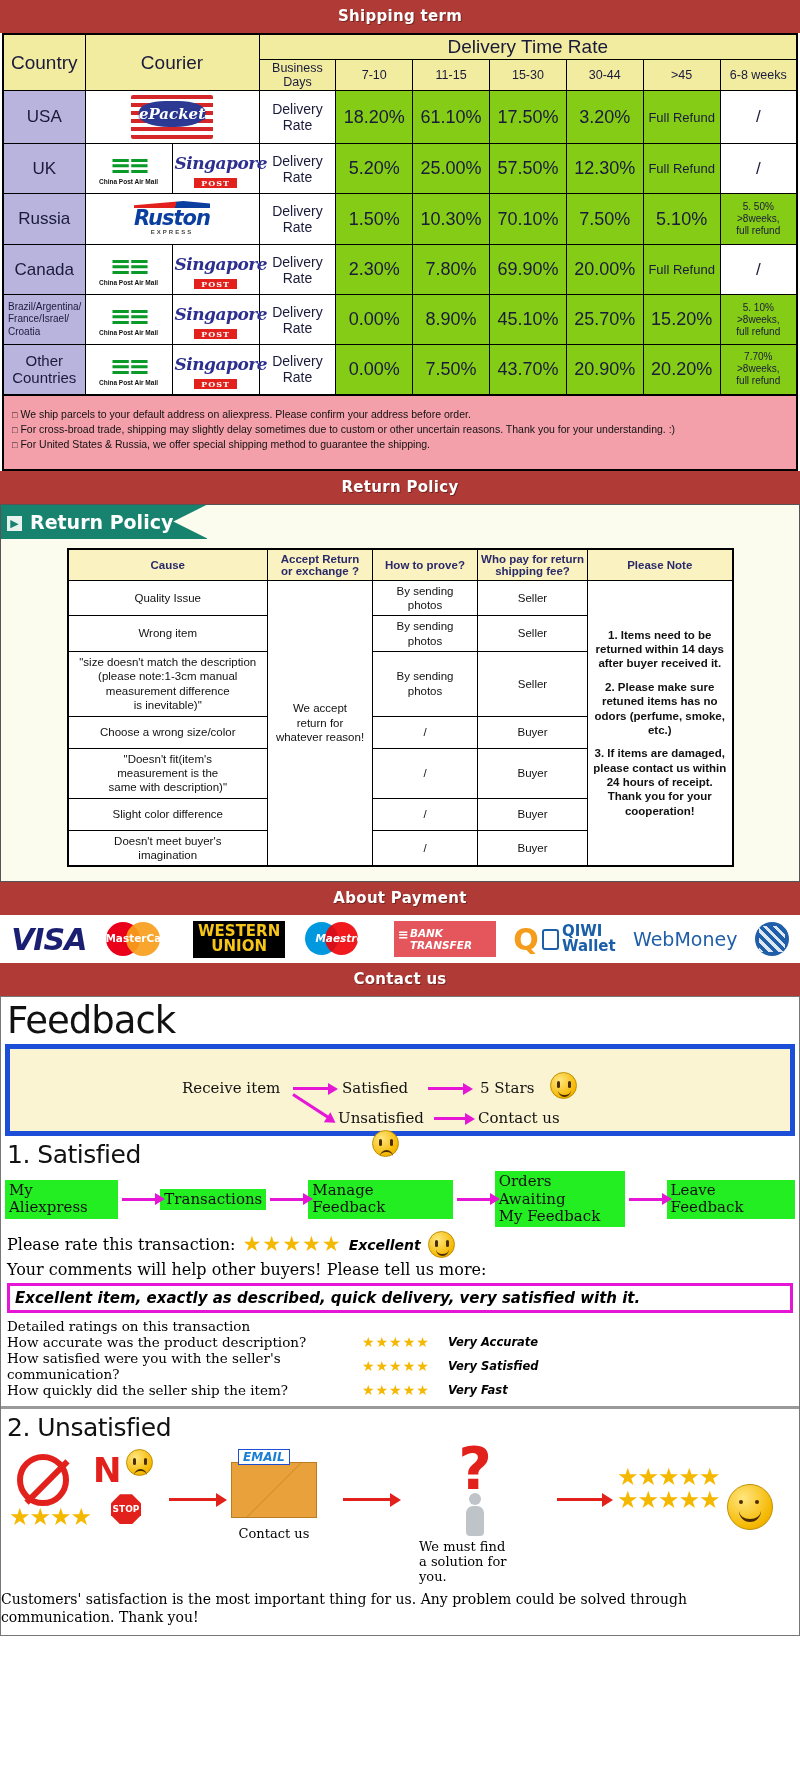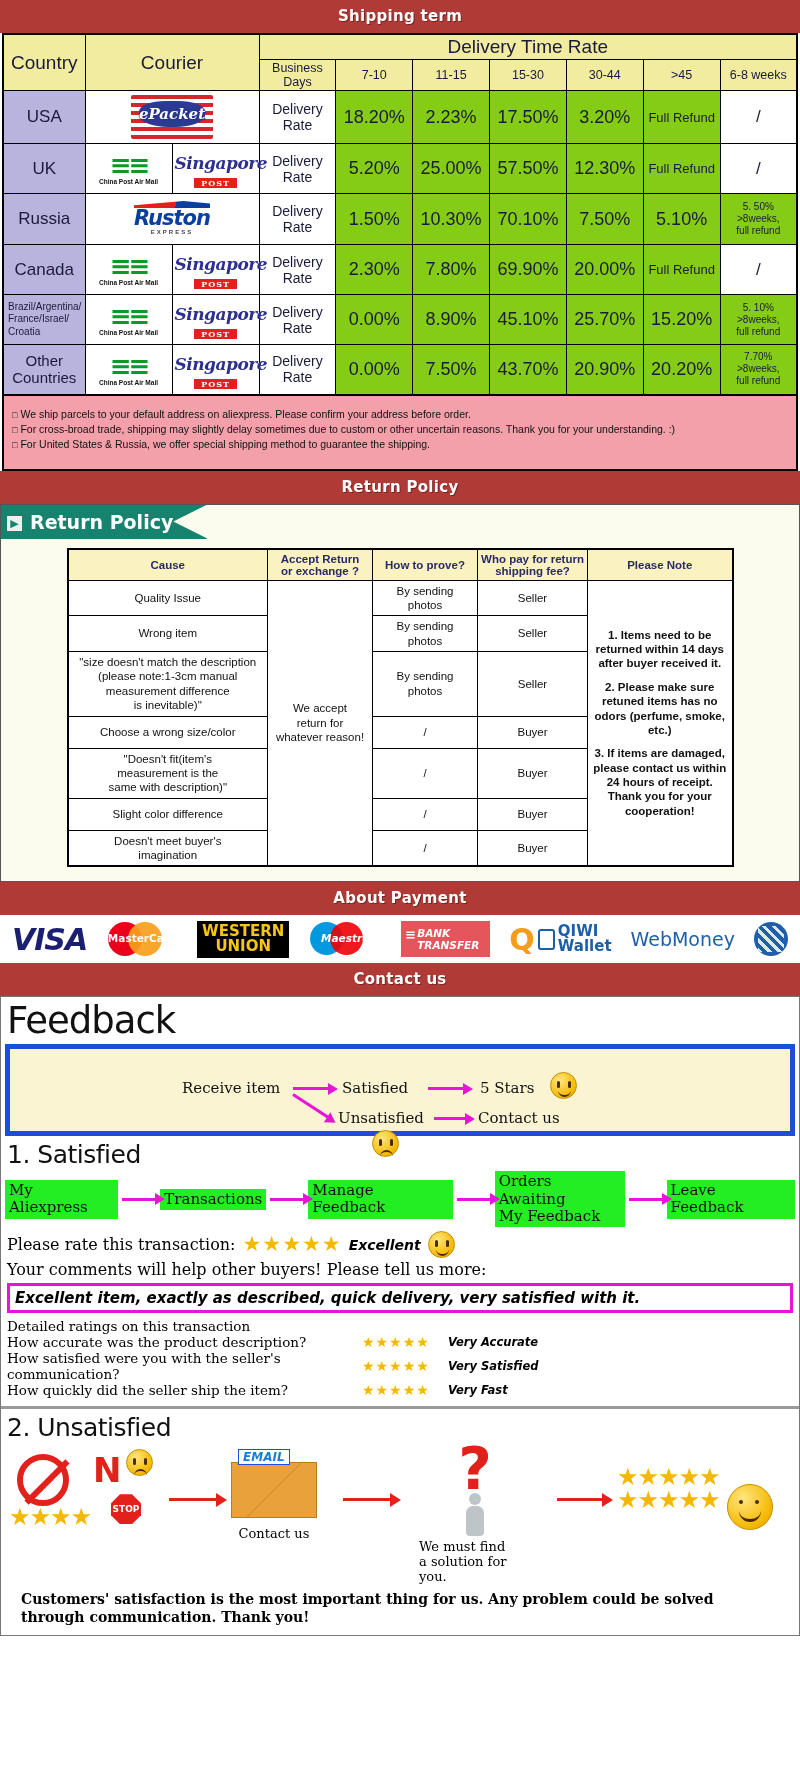--- a/index.html
+++ b/index.html
@@ -148,21 +148,21 @@
         font-weight:bold; font-size:15px; line-height:1.02; text-align:center;
         padding:3px 5px; letter-spacing:0px; }
   .maestro { position:relative; width:74px; height:38px; }
   .maestro i { position:absolute; top:2px; width:33px; height:33px; border-radius:50%; }
   .maestro i.l { left:2px; background:#0099df; }
   .maestro i.r { left:22px; background:#ed0006; opacity:.9; }
   .maestro b { position:absolute; left:0; right:0; top:12px; text-align:center; color:#fff;
                font-size:10.5px; font-style:italic; font-family:"DejaVu Sans", sans-serif; z-index:3; }
   .bank { background:#e4565c; color:#fff; font-family:"DejaVu Sans", sans-serif;
           font-weight:bold; font-style:italic; font-size:10.5px; line-height:1.15;
-          padding:6px 11px 6px 16px; position:relative; text-align:left; }
+          padding:6px 24px 6px 16px; position:relative; text-align:left; }
   .bank:before{ content:"\2261"; position:absolute; left:4px; top:7px; font-size:13px; }
   .qiwi { display:flex; align-items:center; gap:3px; }
   .qiwi .q { font-family:"DejaVu Sans", sans-serif; font-weight:bold; font-size:30px;
              color:#f59c1a; line-height:.9; }
   .qiwi .w { border:2.5px solid #1a5fa8; border-radius:3px; width:17px; height:21px; }
   .qiwi .t { font-family:"DejaVu Sans", sans-serif; font-weight:bold; color:#1a5fa8;
              font-size:15px; line-height:1.02; }
   .webmoney { font-family:"DejaVu Sans", sans-serif; font-size:19px; color:#1f5fa9; }
   .wmglobe { width:34px; height:34px; border-radius:50%; background:#1f5fa9;
              position:relative; overflow:hidden; }
@@ -248,22 +248,22 @@
     background:radial-gradient(circle at 35% 30%,#ffe680,#f5b800 70%,#d79400);
     border:1px solid #c08e00;position:relative; }
   .bigsmile:before{ content:"";position:absolute;left:11px;top:15px;width:4px;height:4px;
     border-radius:50%;background:#4a2c00;box-shadow:16px 0 0 #4a2c00; }
   .bigsmile:after{ content:"";position:absolute;left:11px;top:24px;width:22px;height:10px;
     border-bottom:3px solid #4a2c00;border-radius:0 0 16px 16px; }
   .ar3 { position:absolute; height:3px; background:#e2211c; }
   .ar3:after{ content:"";position:absolute;right:-10px;top:-5px;
      border-left:11px solid #e2211c;border-top:7px solid transparent;border-bottom:7px solid transparent; }
   .caption { font-family:"DejaVu Serif", serif; font-size:13px; }
-  .closing { font-family:"DejaVu Serif", serif; font-size:14px; padding:6px 20px 8px;
-             line-height:1.3;font-weight:bold; }
+  .closing { font-family:"DejaVu Serif", serif; font-size:14px; padding:6px 0 8px;
+             line-height:1.3; }
 </style>
 </head>
 <body>
 
 <div class="page">
 
   <div class="banner">Shipping term</div>
 
   <div class="ship-wrap">
   <table class="ship">
@@ -283,21 +283,21 @@
       <td class="hd-yellow small" style="width:74px">6-8 weeks</td>
     </tr>
 
     <tr style="height:53px">
       <td class="c-country">USA</td>
       <td class="c-logo" colspan="2">
         <div class="logo-epacket"></div>
       </td>
       <td class="c-dr">Delivery Rate</td>
       <td class="c-val">18.20%</td>
-      <td class="c-val">2.23%</td>
+      <td class="c-val">61.10%</td>
       <td class="c-val">17.50%</td>
       <td class="c-val">3.20%</td>
       <td class="c-val sm">Full Refund</td>
       <td class="slash">/</td>
     </tr>
 
     <tr style="height:50px">
       <td class="c-country">UK</td>
       <td class="c-logo">
         <div class="logo-cp">

